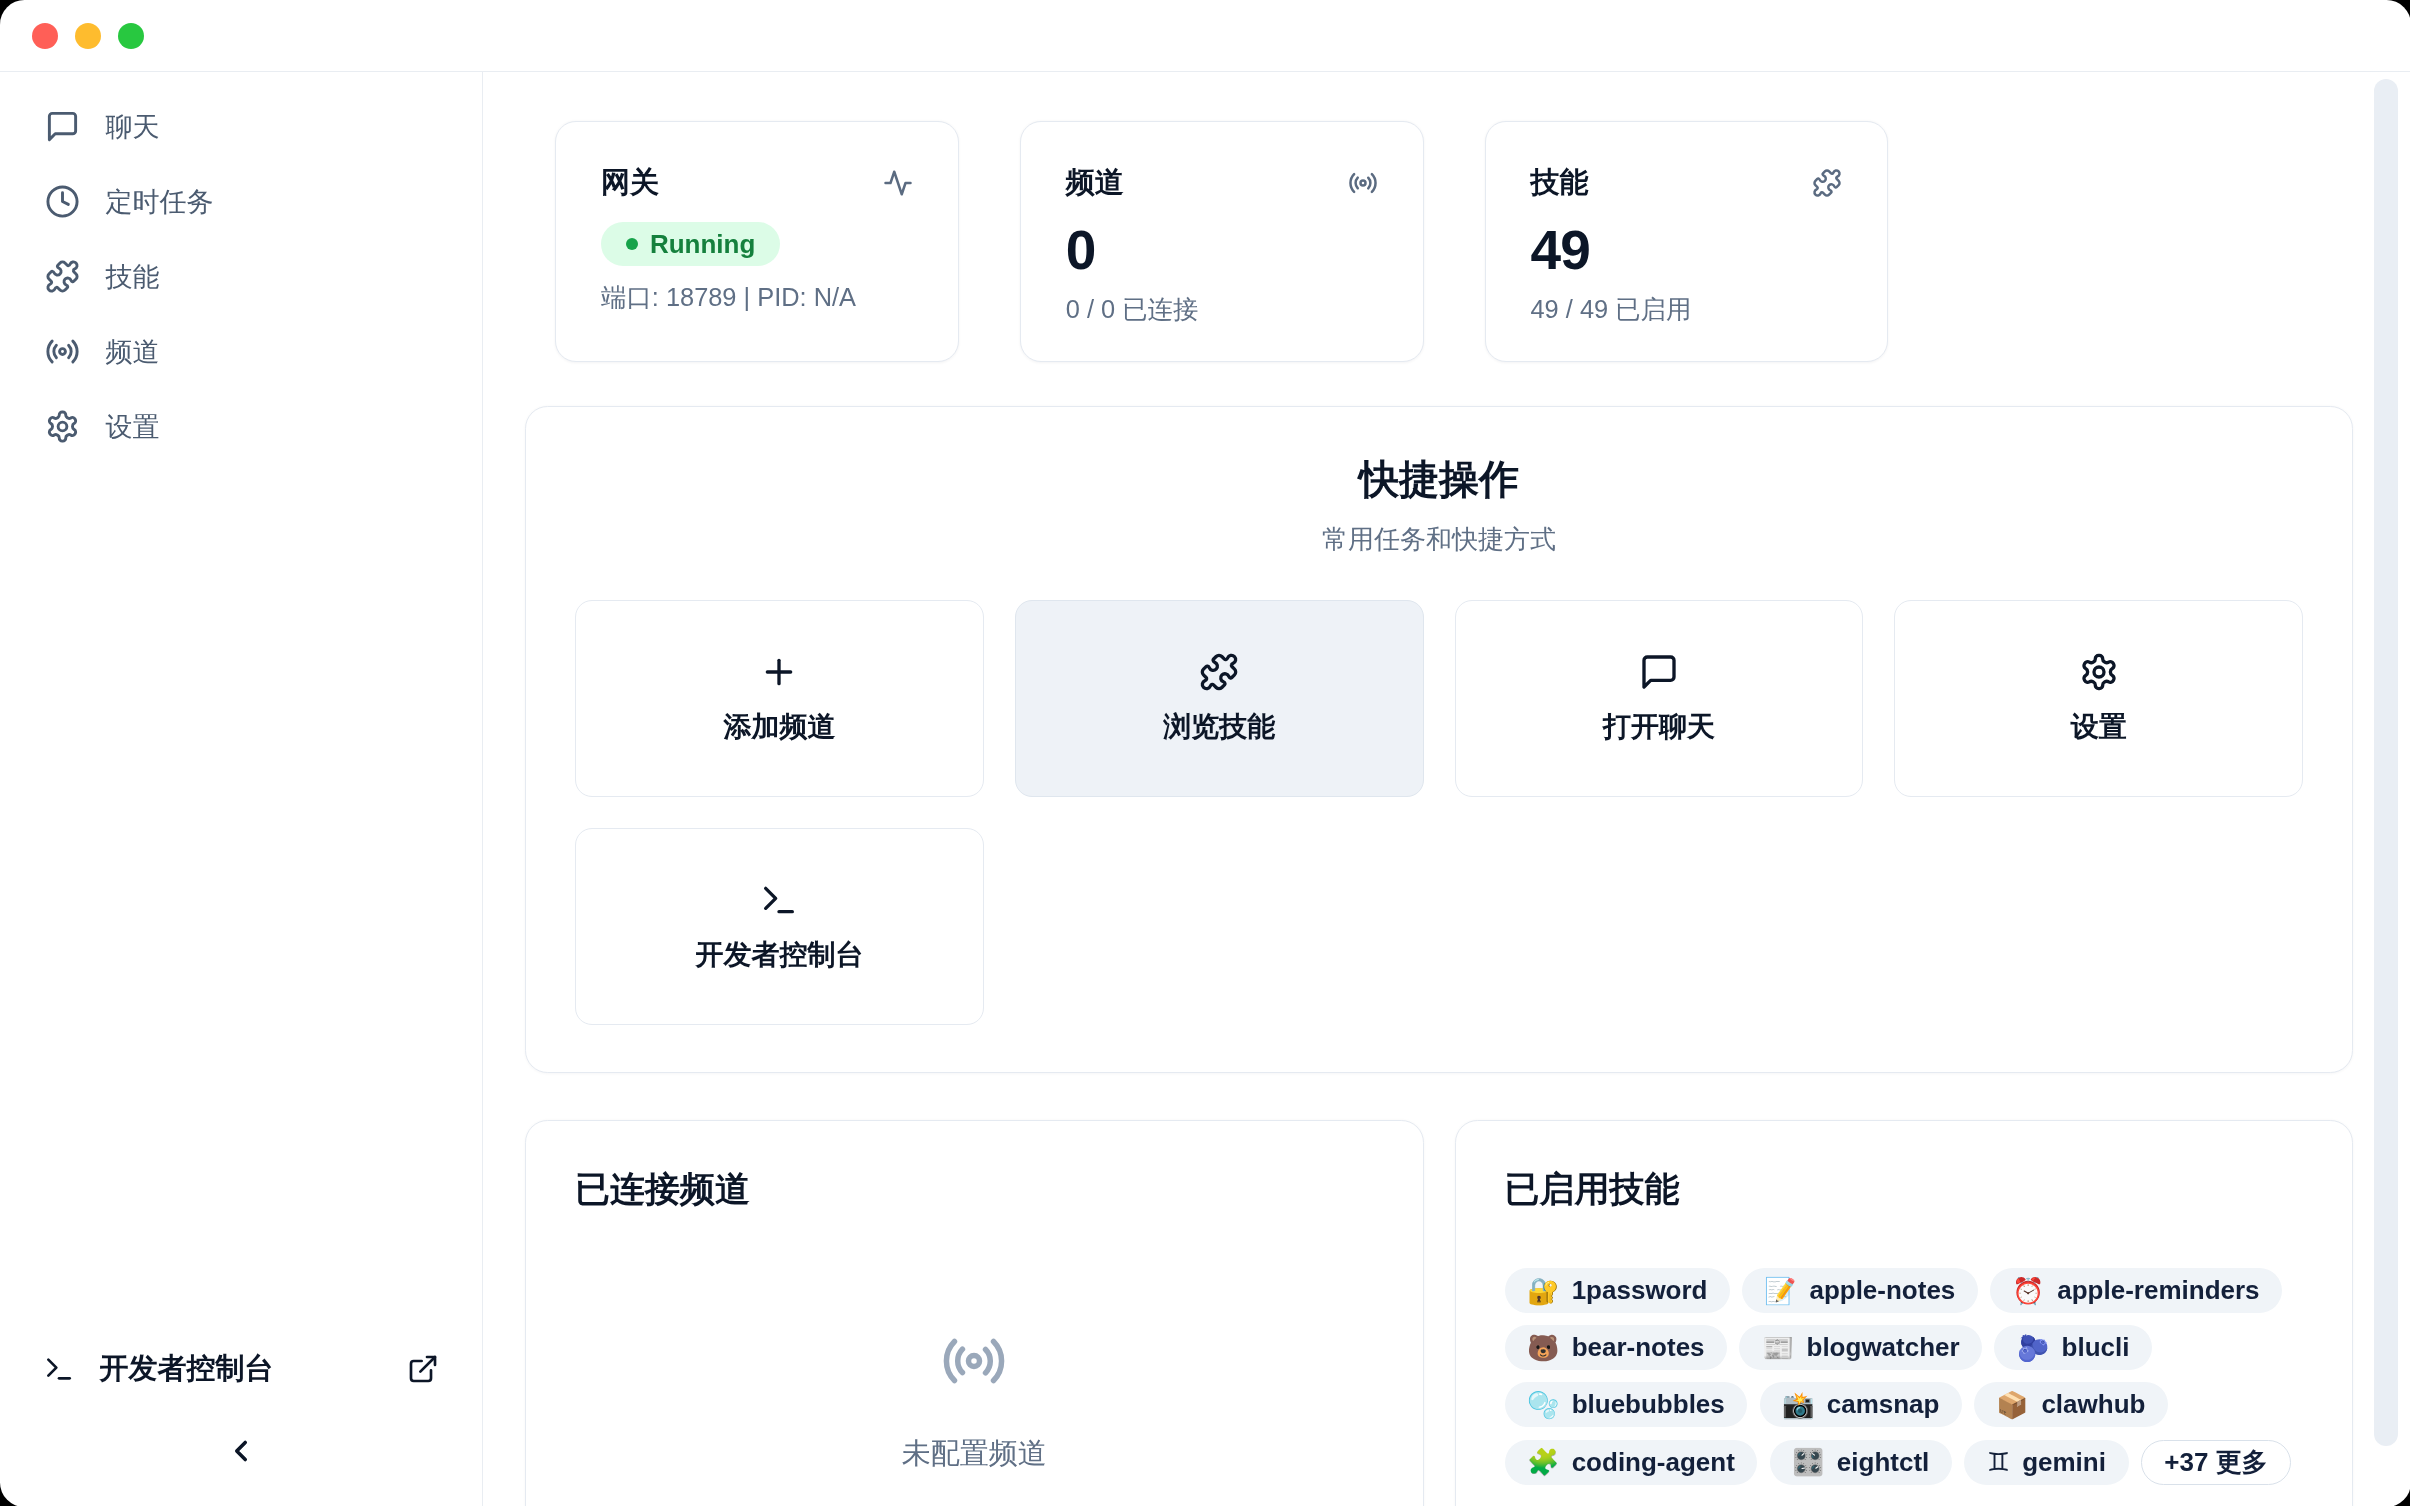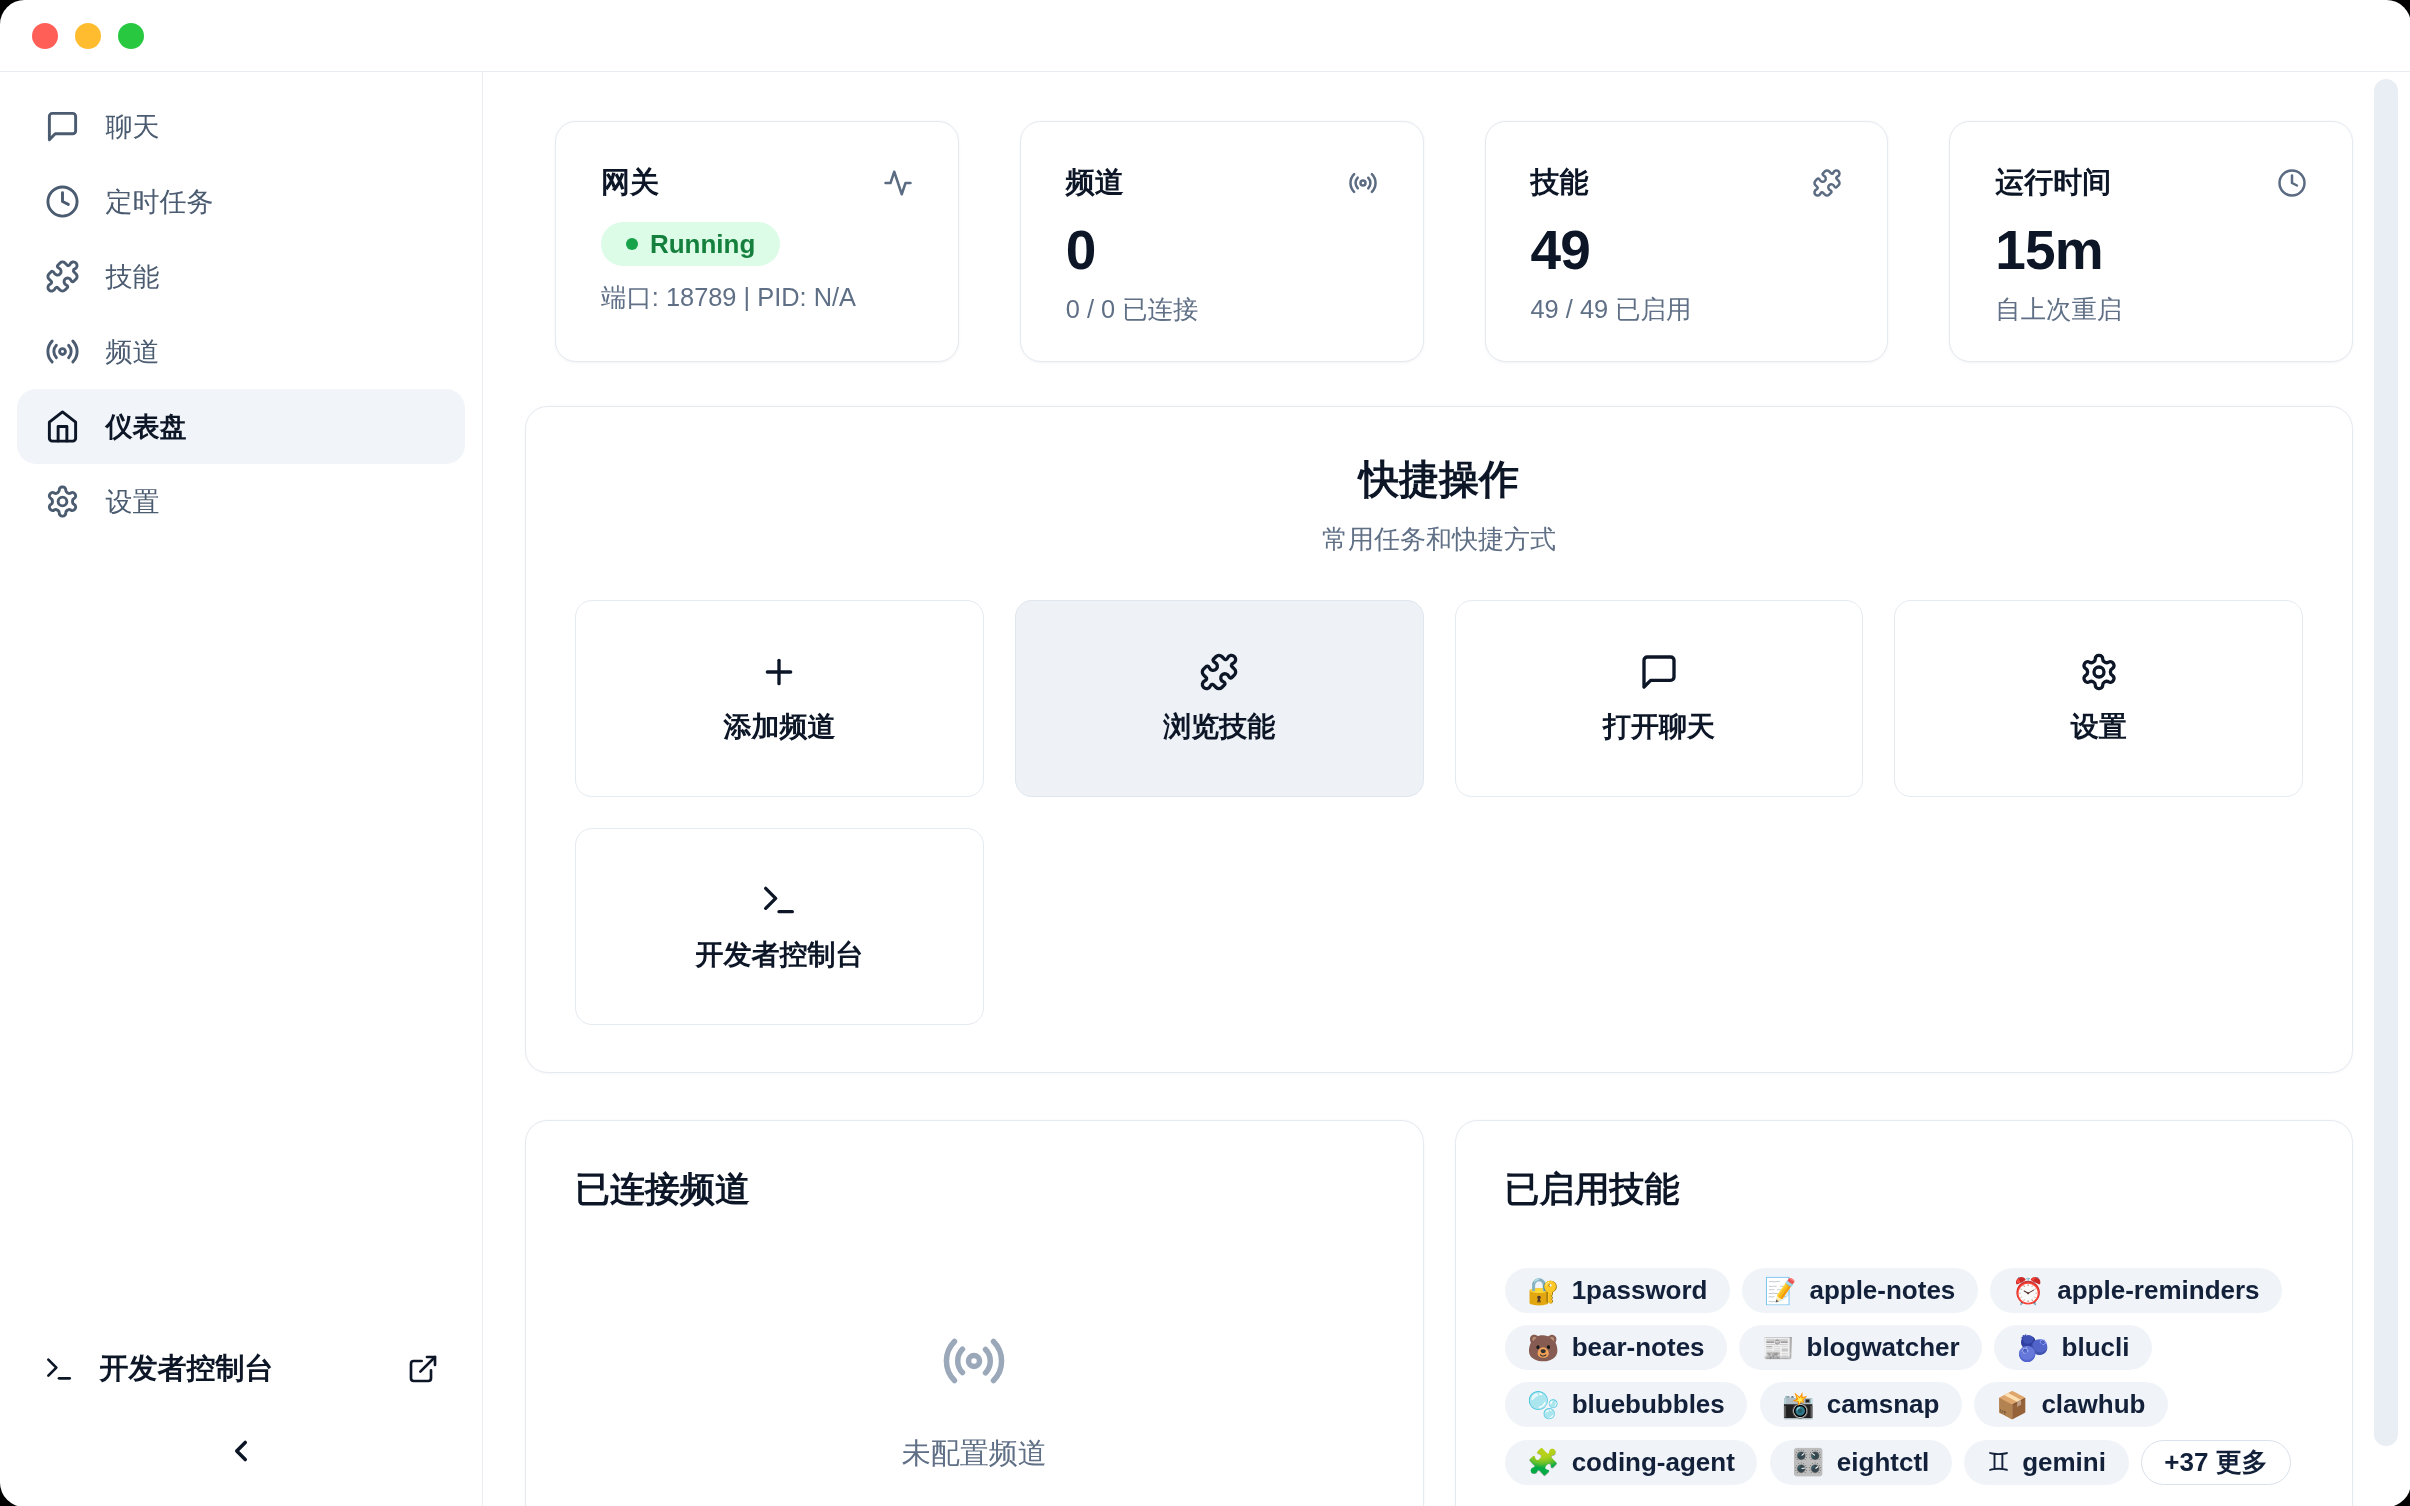--- a/index.html
+++ b/index.html
@@ -204,26 +204,20 @@
             <use href="#i-puzzle"></use>
           </svg>
         <span>技能</span>
       </div>
       <div class="nav-item">
         <svg viewBox="0 0 24 24" fill="none" stroke="currentColor" stroke-width="2" stroke-linecap="round" stroke-linejoin="round">
             <use href="#i-radio"></use>
           </svg>
         <span>频道</span>
       </div>
-      <div class="nav-item active">
-        <svg viewBox="0 0 24 24" fill="none" stroke="currentColor" stroke-width="2" stroke-linecap="round" stroke-linejoin="round">
-            <use href="#i-home"></use>
-          </svg>
-        <span>仪表盘</span>
-      </div>
       <div class="nav-item">
         <svg viewBox="0 0 24 24" fill="none" stroke="currentColor" stroke-width="2" stroke-linecap="round" stroke-linejoin="round">
             <use href="#i-gear"></use>
           </svg>
         <span>设置</span>
       </div>
 
       <div class="sidebar-footer">
         <div class="console-row">
           <svg viewBox="0 0 24 24" fill="none" stroke="currentColor" stroke-width="2" stroke-linecap="round" stroke-linejoin="round">
@@ -275,30 +269,20 @@
           <div class="stat-head">
             <span class="stat-title">技能</span>
             <svg viewBox="0 0 24 24" fill="none" stroke="currentColor" stroke-width="2" stroke-linecap="round" stroke-linejoin="round">
                 <use href="#i-puzzle"></use>
               </svg>
           </div>
           <div class="stat-value">49</div>
           <div class="stat-sub">49 / 49 已启用</div>
         </div>
 
-        <div class="stat-card">
-          <div class="stat-head">
-            <span class="stat-title">运行时间</span>
-            <svg viewBox="0 0 24 24" fill="none" stroke="currentColor" stroke-width="2" stroke-linecap="round" stroke-linejoin="round">
-                <use href="#i-clock"></use>
-              </svg>
-          </div>
-          <div class="stat-value">15m</div>
-          <div class="stat-sub">自上次重启</div>
-        </div>
       </div>
 
       <div class="panel quick-panel">
         <div class="quick-title">快捷操作</div>
         <div class="quick-sub">常用任务和快捷方式</div>
 
         <div class="actions-grid">
           <div class="action-btn">
             <svg viewBox="0 0 24 24" fill="none" stroke="currentColor" stroke-width="2" stroke-linecap="round" stroke-linejoin="round">
                 <use href="#i-plus"></use>

